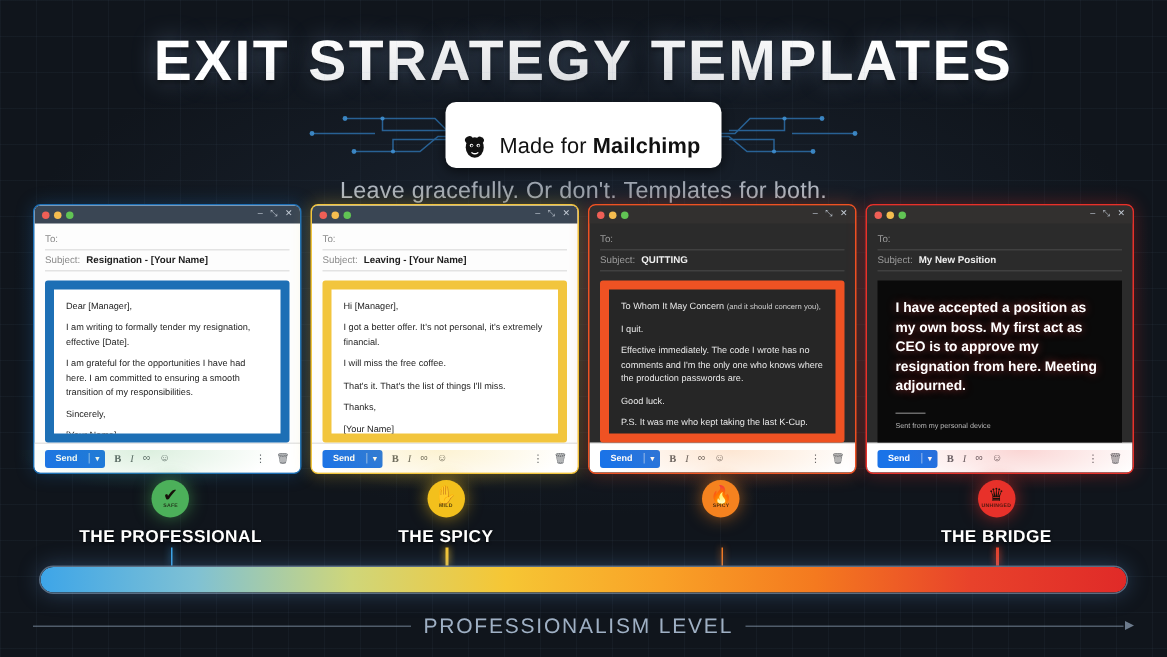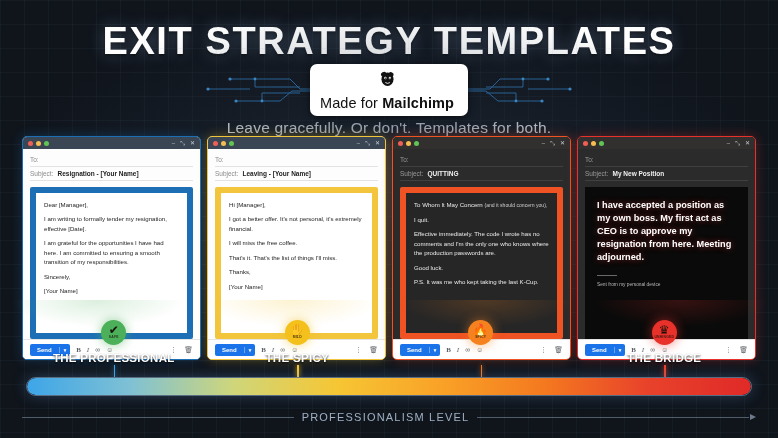--- a/index.html
+++ b/index.html
@@ -41,40 +41,39 @@
     height:34px;
     margin-top:13px;
     display:flex; align-items:center; justify-content:center;
   }
   .circuit { position:absolute; left:0; top:0; width:100%; height:34px; }
   .mc-badge {
     position:relative;
     display:flex; align-items:center; gap:7px;
     background:#fff; color:#111;
     border-radius:7px;
-    padding:5px 14px 5px 10px;
+    padding:20px 14px 5px 10px;
     box-shadow:0 2px 7px rgba(0,0,0,.55);
     z-index:2;
-    flex-direction:column;
   }
   .mc-badge .mc-text { font-size:14.5px; letter-spacing:.1px; white-space:nowrap; }
   .mc-badge .mc-text b { font-weight:bold; }
   .subtitle {
     text-align:center;
     font-size:15.5px;
     color:#e4e9f0;
     margin-top:12px;
     letter-spacing:.2px;
   }
 
   
   .cards {
     position:absolute;
     left:22px; top:136px;
-    width:734px; height:224px;
+    width:734px; height:180px;
     display:flex; gap:6px;
   }
   .card {
     flex:1 1 0;
     border-radius:5px;
     overflow:hidden;
     display:flex; flex-direction:column;
     position:relative;
   }
   .card.light { background:#fdfdfd; }
@@ -203,21 +202,21 @@
     box-shadow:0 0 14px rgba(90,140,200,.35);
     overflow:hidden;
   }
   .meter .fill { width:100%; height:100%; border-radius:10px; }
   .axis {
     position:absolute; left:22px; top:404px; width:734px; height:26px;
     display:flex; align-items:center; gap:8px;
     color:#9fb0c4;
   }
   .axis .line { flex:1 1 auto; height:1px; background:rgba(170,190,215,.42); }
-  .axis .lbl { font-size:11px; letter-spacing:1.2px; white-space:nowrap; }
+  .axis .lbl { font-size:14px; letter-spacing:1.2px; white-space:nowrap; }
   .axis .arrow {
     width:0;height:0;
     border-top:3.5px solid transparent; border-bottom:3.5px solid transparent;
     border-left:6px solid rgba(170,190,215,.6);
     margin-left:-7px;
   }
   .glowstrip { position:absolute; top:300px; left:0; width:100%; height:70px; pointer-events:none; }
 </style>
 </head>
 <body>

